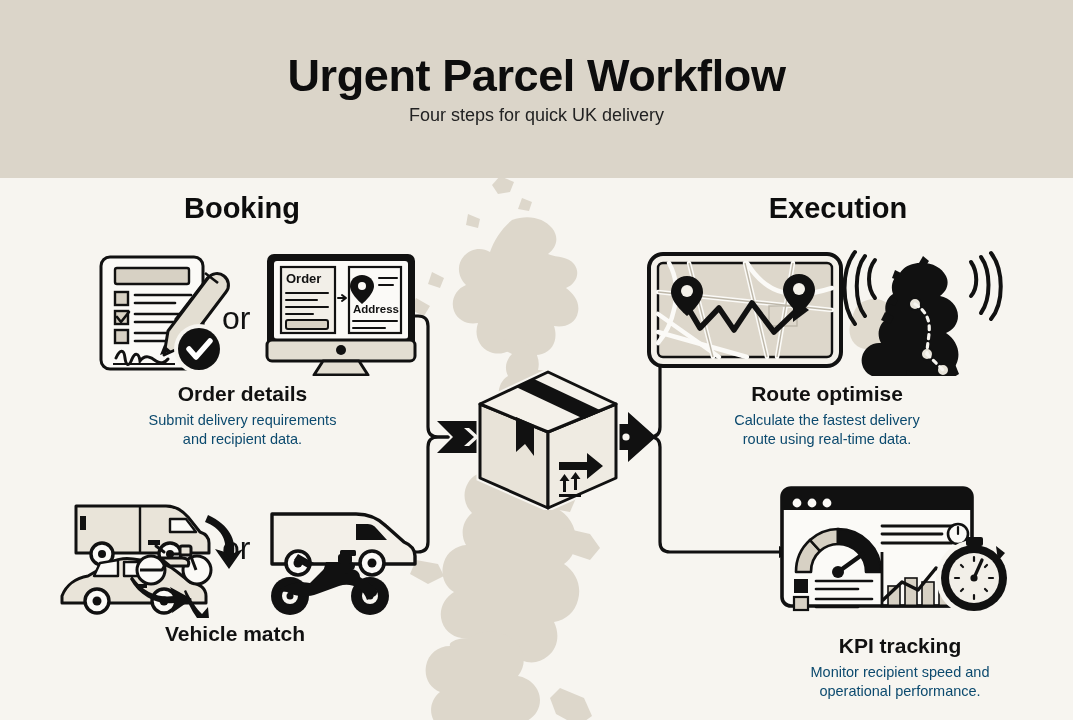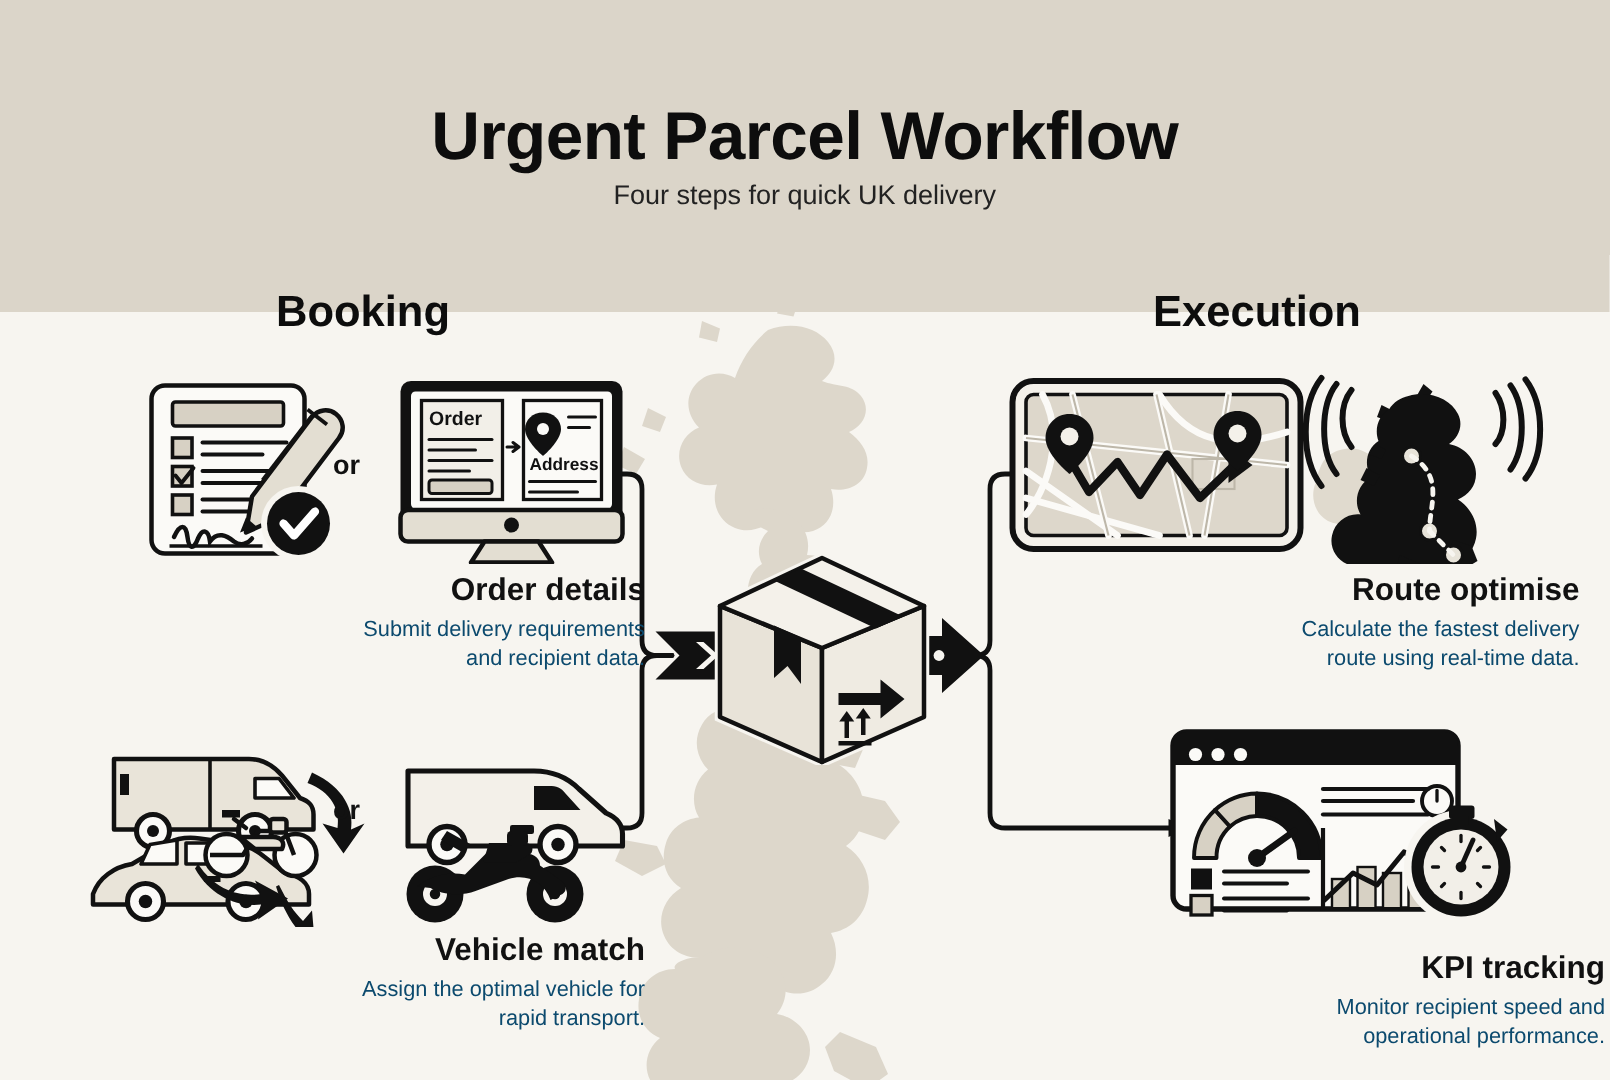--- a/index.html
+++ b/index.html
@@ -7,21 +7,21 @@
     width:1073px;height:720px;overflow:hidden;
     background:#F7F5F0;
     font-family:"Liberation Sans","DejaVu Sans",sans-serif;
     color:#111111;
     position:relative;
   }
   #stage{position:relative;width:1073px;height:720px;}
 
   
   .header{
-    position:absolute;left:0;top:0;width:1073px;height:208px;
+    position:absolute;left:0;top:0;width:1073px;height:178px;
     background:#DBD5C9;
     display:flex;flex-direction:column;align-items:center;justify-content:center;
   }
   .header-title{
     font-size:45px;font-weight:bold;letter-spacing:-0.4px;color:#0d0d0d;
     line-height:1.05;margin:0 0 6px 0;
   }
   .header-sub{
     font-size:18px;font-weight:400;color:#222222;line-height:1.1;margin:0;
   }
@@ -31,48 +31,48 @@
 
   
   .sec-head{
     position:absolute;font-size:29px;font-weight:bold;color:#0d0d0d;
     text-align:right;white-space:nowrap;transform:translateX(-50%);
   }
   #head-booking{left:242px;top:192px;}
   #head-exec{left:838px;top:192px;}
 
   
-  .step{position:absolute;text-align:right;}
+  .step{position:absolute;text-align:center;}
   .step-title{
     font-size:21px;font-weight:bold;color:#111;line-height:1.15;margin:0;
     white-space:nowrap;
   }
   .step-desc{
     font-size:14.5px;font-weight:400;color:#0c4a6e;line-height:1.32;margin:5px 0 0 0;
   }
   .art{position:relative;}
 
   #step-order{left:55px;top:248px;width:375px;}
   #step-order .art{height:128px;}
   #step-order .txt{margin-top:6px;}
 
   #step-vehicle{left:40px;top:492px;width:390px;}
   #step-vehicle .art{height:126px;}
   #step-vehicle .txt{margin-top:4px;}
 
-  #step-route{left:653px;top:248px;width:400px;}
+  #step-route{left:627px;top:248px;width:400px;}
   #step-route .art{height:128px;}
   #step-route .txt{margin-top:6px;}
 
   #step-kpi{left:730px;top:482px;width:340px;}
   #step-kpi .art{height:132px;}
   #step-kpi .txt{margin-top:20px;}
 
   .or-label{
-    position:absolute;font-size:18px;font-weight:700;color:#111;
+    position:absolute;font-size:32px;font-weight:400;color:#111;
   }
   #or-top{left:222px;top:300px;}
   #or-bottom{left:222px;top:530px;}
 
   
   .conn{position:absolute;left:0;top:0;width:1073px;height:720px;pointer-events:none;}
   .parcel{position:absolute;left:424px;top:370px;width:248px;height:140px;}
 </style>
 </head>
 <body>
@@ -302,24 +302,20 @@
           <circle cx="330" cy="104" r="3.5" fill="#111111"></circle>
           <path d="M238 99 c10 -8 22 -10 32 -8 l14 -14 h26 c7 0 10 4 10 8 l14 10 c4 3 4 7 1 9 l-8 4 c-4 -12 -16 -18 -28 -14 l-22 8 c-10 4 -24 2 -30 -2z"></path>
           <path d="M286 70 h24 c5 0 6 4 4 7 l-10 6 h-22z"></path>
           <rect x="298" y="62" width="14" height="10" rx="3"></rect>
           <path d="M268 76 l-14 -8 4 -6 16 9z"></path>
         </g>
       </svg>
     </div>
     <div class="txt">
       <p class="step-title">Vehicle match</p>
-      <p class="step-desc">
-        <span>Assign the optimal vehicle for</span><br>
-        <span>rapid transport.</span>
-      </p>
     </div>
   </div>
   <div class="or-label" id="or-bottom">or</div>
 
   <div class="step" id="step-route">
     <div class="art">
       <svg width="400" height="128" viewBox="0 0 400 128" xmlns="http://www.w3.org/2000/svg">
 
         <g>
           <rect x="22" y="6" width="192" height="112" rx="14" fill="#F4F1EA" stroke="#111111" stroke-width="4"></rect>

